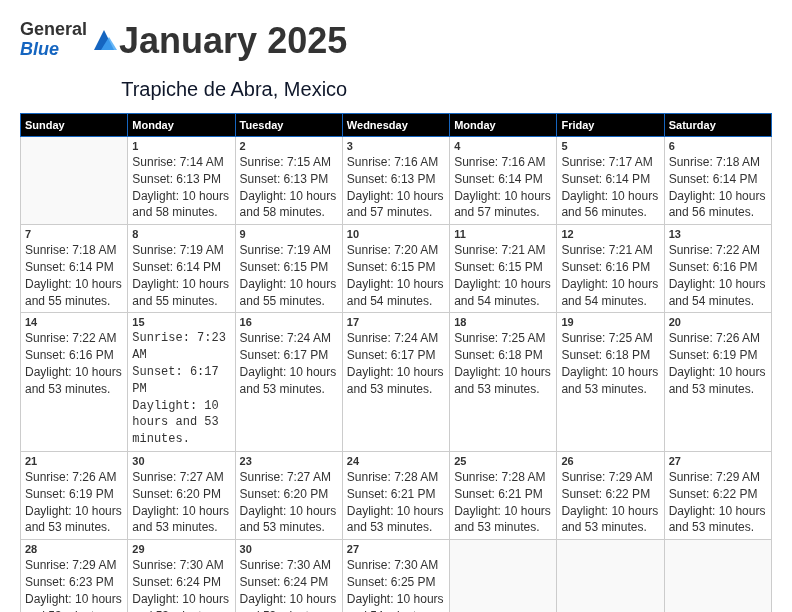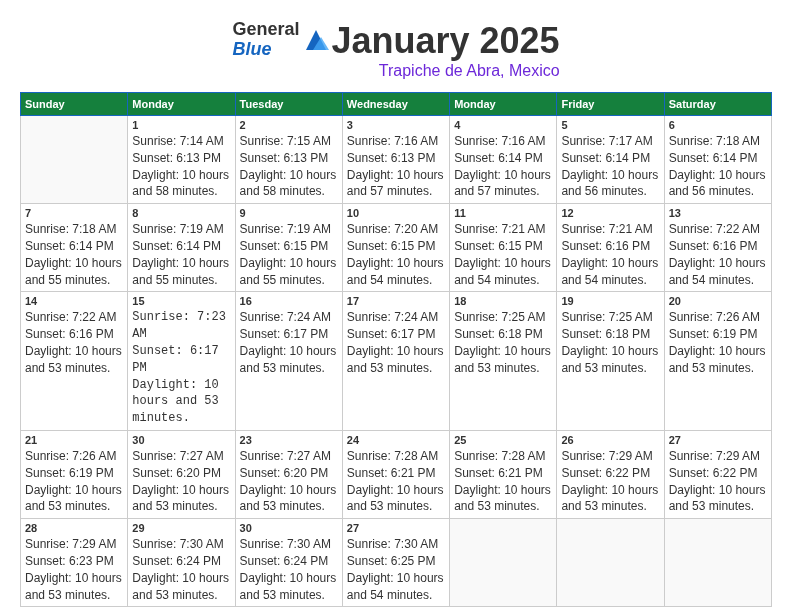--- a/index.html
+++ b/index.html
@@ -12,21 +12,21 @@
     }
     .page {
       width: 792px;
       height: 612px;
       padding: 20px;
       display: flex;
       flex-direction: column;
     }
     .header {
       display: flex;
-      justify-content: center;
+      justify-content: flex-start;
       align-items: flex-start;
       margin-bottom: 12px;
     }
     .logo {
       display: flex;
       align-items: center;
     }
     .logo-text {
       display: flex;
       flex-direction: column;
@@ -50,32 +50,33 @@
     }
     .title-block {
       text-align: right;
     }
     .month-title {
       font-size: 36px;
       font-weight: bold;
       color: #333;
     }
     .subtitle {
-      font-size: 16px;
-      color: #6d28d9;
+      font-size: 20px;
+      color: #0f172a;
+      margin-top: 16px;
     }
     .calendar {
       flex: 1;
       border: 1px solid #ccc;
       border-collapse: collapse;
       width: 100%;
       table-layout: fixed;
     }
     .calendar th {
-      background: #15803d;
+      background: #000000;
       color: #fff;
       font-size: 11px;
       font-weight: bold;
       padding: 5px 4px;
       text-align: left;
       border: 1px solid #1565c0;
     }
     .calendar td {
       border: 1px solid #ccc;
       vertical-align: top;

